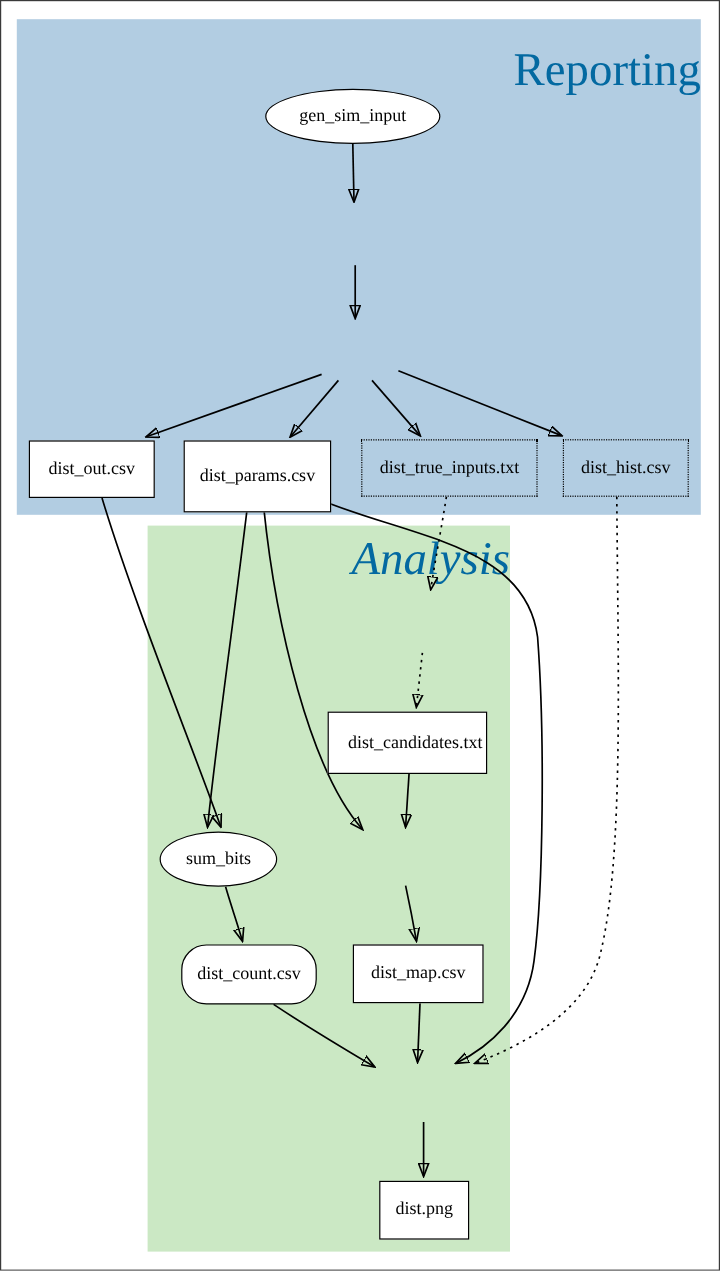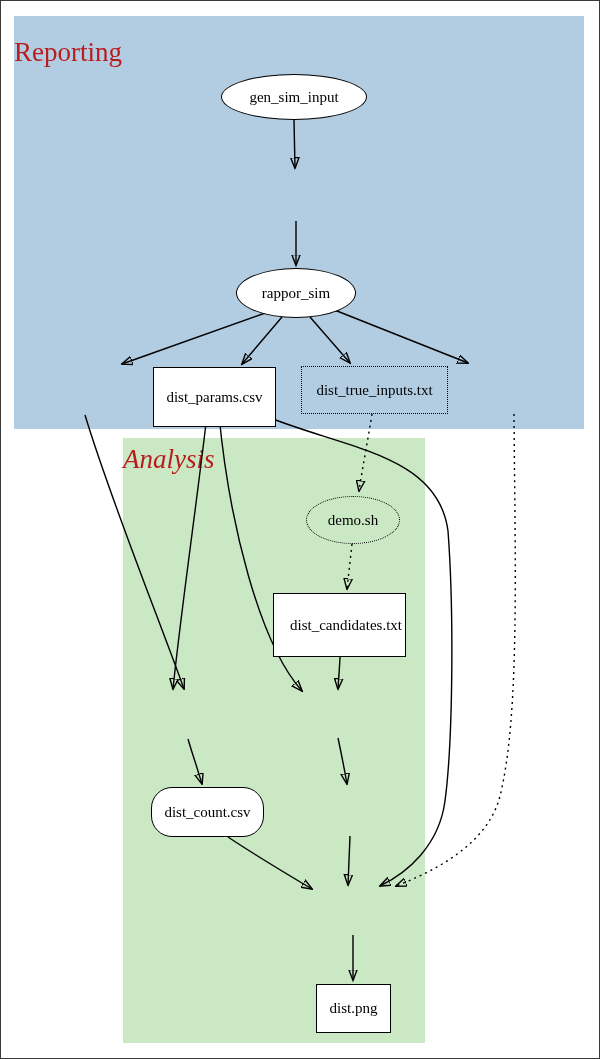--- a/index.html
+++ b/index.html
@@ -3,22 +3,22 @@
 <meta charset="utf-8">
 <style>
   html,body{margin:0;padding:0;background:#fff;}
   .frame{
     position:relative;width:600px;height:1059px;box-sizing:border-box;
     border:1.5px solid #3a3a3a;background:#ffffff;overflow:hidden;
     font-family:"Liberation Serif","DejaVu Serif",serif;color:#000;
   }
   .cluster{position:absolute;z-index:1;}
   .cluster-title{
-    position:absolute;left:0;right:0;text-align:left;
-    font-size:27px;line-height:1.1;color:#b91c1c;
+    position:absolute;left:0;right:0;text-align:right;
+    font-size:39px;line-height:1.1;color:#0369a1;
   }
   #cluster-reporting{left:13px;top:15px;width:570px;height:413px;}
   #cluster-reporting .cluster-title{top:22px;}
   #cluster-analysis{left:122px;top:437px;width:302px;height:605px;}
   #cluster-analysis .cluster-title{top:7px;font-style:italic;}
 
   #edge-layer{position:absolute;left:0;top:0;width:600px;height:1059px;z-index:2;}
   #edge-layer path{fill:none;stroke:#000;stroke-width:1.4px;}
   #edge-layer path.dotted{stroke-dasharray:2 4;}
 
@@ -31,21 +31,21 @@
   .dotted-node{border:1.4px dotted #000;background:transparent;}
 
   #n-gen_sim_input       {left:220px;top:73px; width:146px;height:46px;}
   #n-dist_csv            {left:258px;top:170px;width:74px; height:50px;}
   #n-rappor_sim          {left:235px;top:267px;width:120px;height:50px;}
   #n-dist_out_csv        {left:23px; top:366px;width:105px;height:48px;}
   #n-dist_params_csv     {left:152px;top:366px;width:123px;height:60px;}
   #n-dist_true_inputs_txt{left:300px;top:365px;width:147px;height:48px;}
   #n-dist_hist_csv       {left:468px;top:365px;width:105px;height:48px;}
   #n-demo_sh             {left:305px;top:495px;width:94px; height:48px;}
-  #n-dist_candidates_txt {left:272px;top:592px;width:133px;height:64px;padding-left:13px;}
+  #n-dist_candidates_txt {left:272px;top:592px;width:133px;height:52px;padding-left:13px;}
   #n-sum_bits            {left:132px;top:692px;width:98px; height:46px;}
   #n-hash_candidates     {left:253px;top:693px;width:160px;height:44px;}
   #n-dist_count_csv      {left:150px;top:786px;width:113px;height:50px;border-radius:21px;}
   #n-dist_map_csv        {left:293px;top:786px;width:109px;height:49px;}
   #n-analyze_r           {left:299px;top:888px;width:104px;height:46px;}
   #n-dist_png            {left:315px;top:983px;width:75px; height:49px;}
 </style>
 </head>
 <body>
 
@@ -80,21 +80,23 @@
       <path d="M340,642 C339,658 338,672 337,688" marker-end="url(#arrow)"></path>
       <path d="M187,738 C191,752 196,766 201,783" marker-end="url(#arrow)"></path>
       <path d="M337,737 C340,751 343,766 346,783" marker-end="url(#arrow)"></path>
       <path d="M227,836 C254,854 284,872 311,888" marker-end="url(#arrow)"></path>
       <path d="M349,835 L347,884" marker-end="url(#arrow)"></path>
       <path d="M513,413 C514,560 519,715 499,795 C487,843 434,870 395,885" class="dotted" marker-end="url(#arrow)"></path>
       <path d="M352,934 L352,979" marker-end="url(#arrow)"></path>
     </svg>
 
   <div class="node ellipse" id="n-gen_sim_input">gen_sim_input</div>
-  <div class="node ellipse" id="n-rappor_sim">rappor_sim</div>
+  <div class="node" id="n-dist_out_csv">dist_out.csv</div>
   <div class="node" id="n-dist_params_csv">dist_params.csv</div>
   <div class="node dotted-node" id="n-dist_true_inputs_txt">dist_true_inputs.txt</div>
-  <div class="node ellipse dotted-node" id="n-demo_sh">demo.sh</div>
+  <div class="node dotted-node" id="n-dist_hist_csv">dist_hist.csv</div>
   <div class="node" id="n-dist_candidates_txt">dist_candidates.txt</div>
+  <div class="node ellipse" id="n-sum_bits">sum_bits</div>
   <div class="node" id="n-dist_count_csv">dist_count.csv</div>
+  <div class="node" id="n-dist_map_csv">dist_map.csv</div>
   <div class="node" id="n-dist_png">dist.png</div>
 
 </div>
 
 </body></html>

